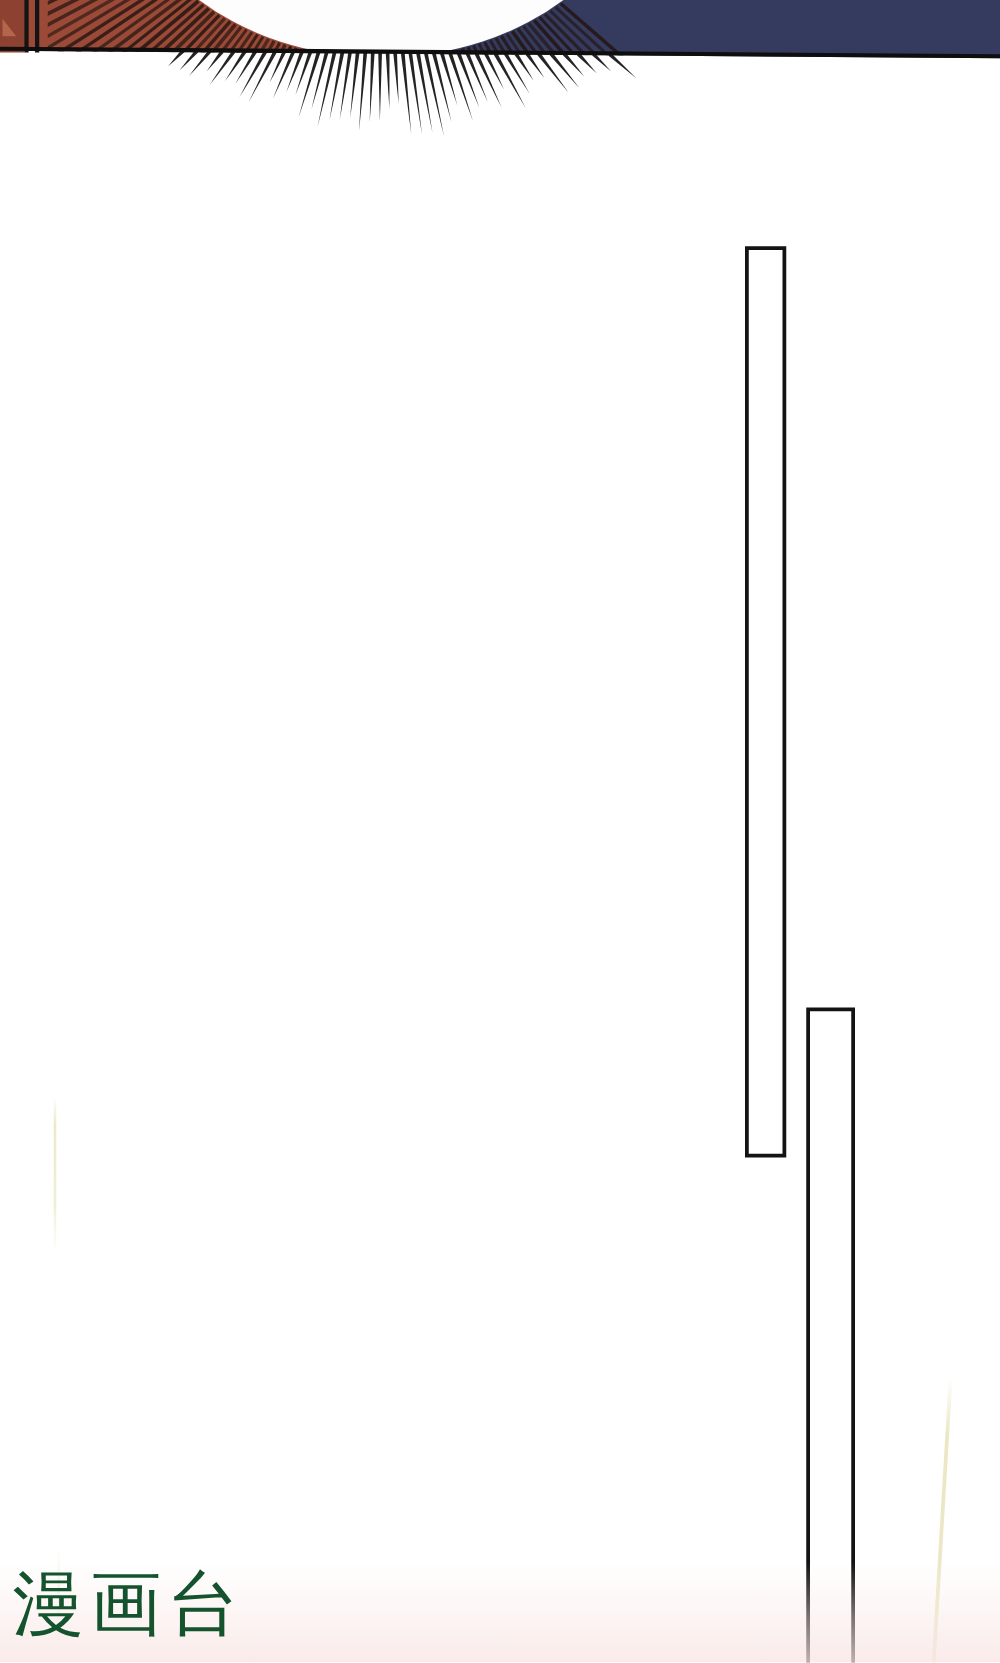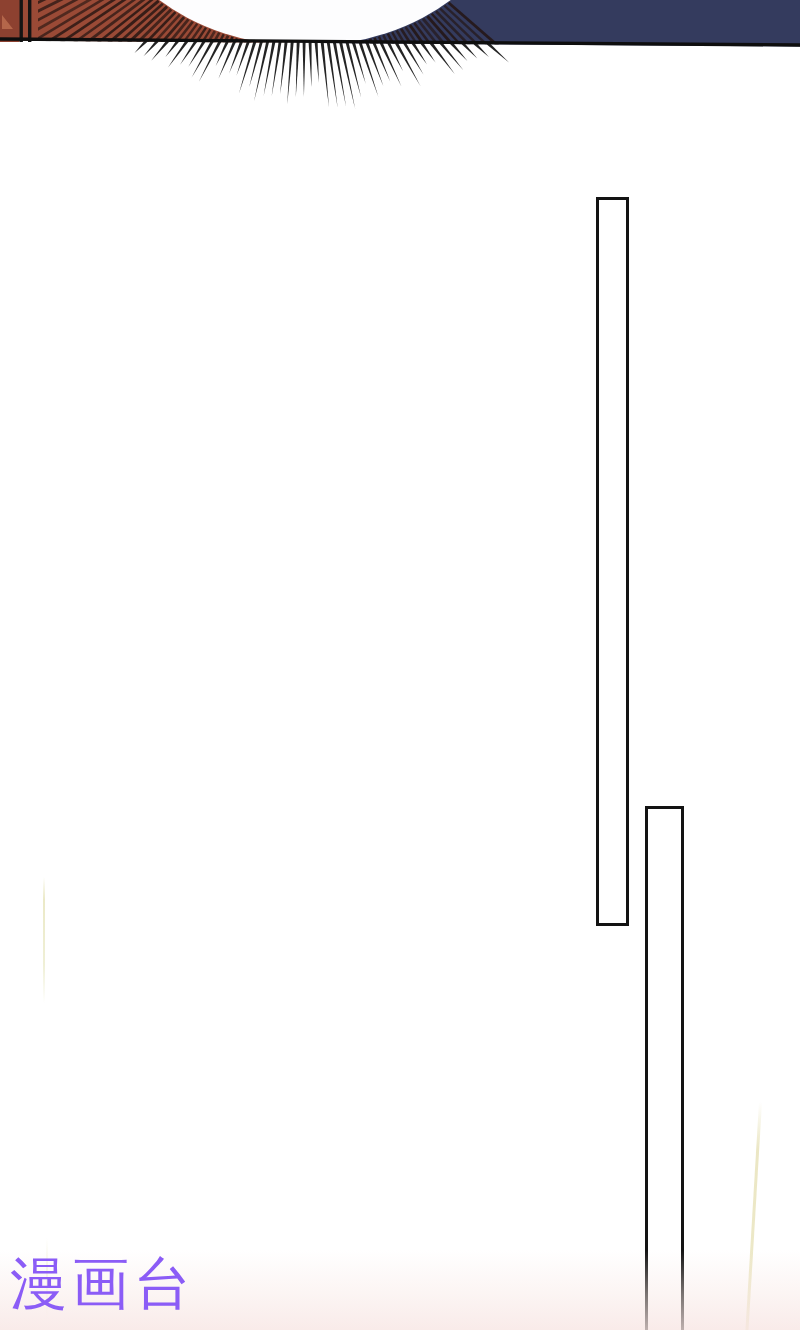--- a/index.html
+++ b/index.html
@@ -202,15 +202,15 @@
 
   <div id="panel-rect-tall" class="panel-rect"></div>
   <div id="panel-rect-lower" class="panel-rect"></div>
 
   <div id="scratch-left" class="scratch"></div>
   <div id="scratch-left-lower" class="scratch"></div>
   <div id="scratch-right" class="scratch"></div>
 
   <div id="bottom-tint"></div>
 
-  <div id="watermark" style="color: #8b5cf6;">漫画台</div>
+  <div id="watermark" style="color: #14532d;">漫画台</div>
 
 </div>
 
 </body></html>

